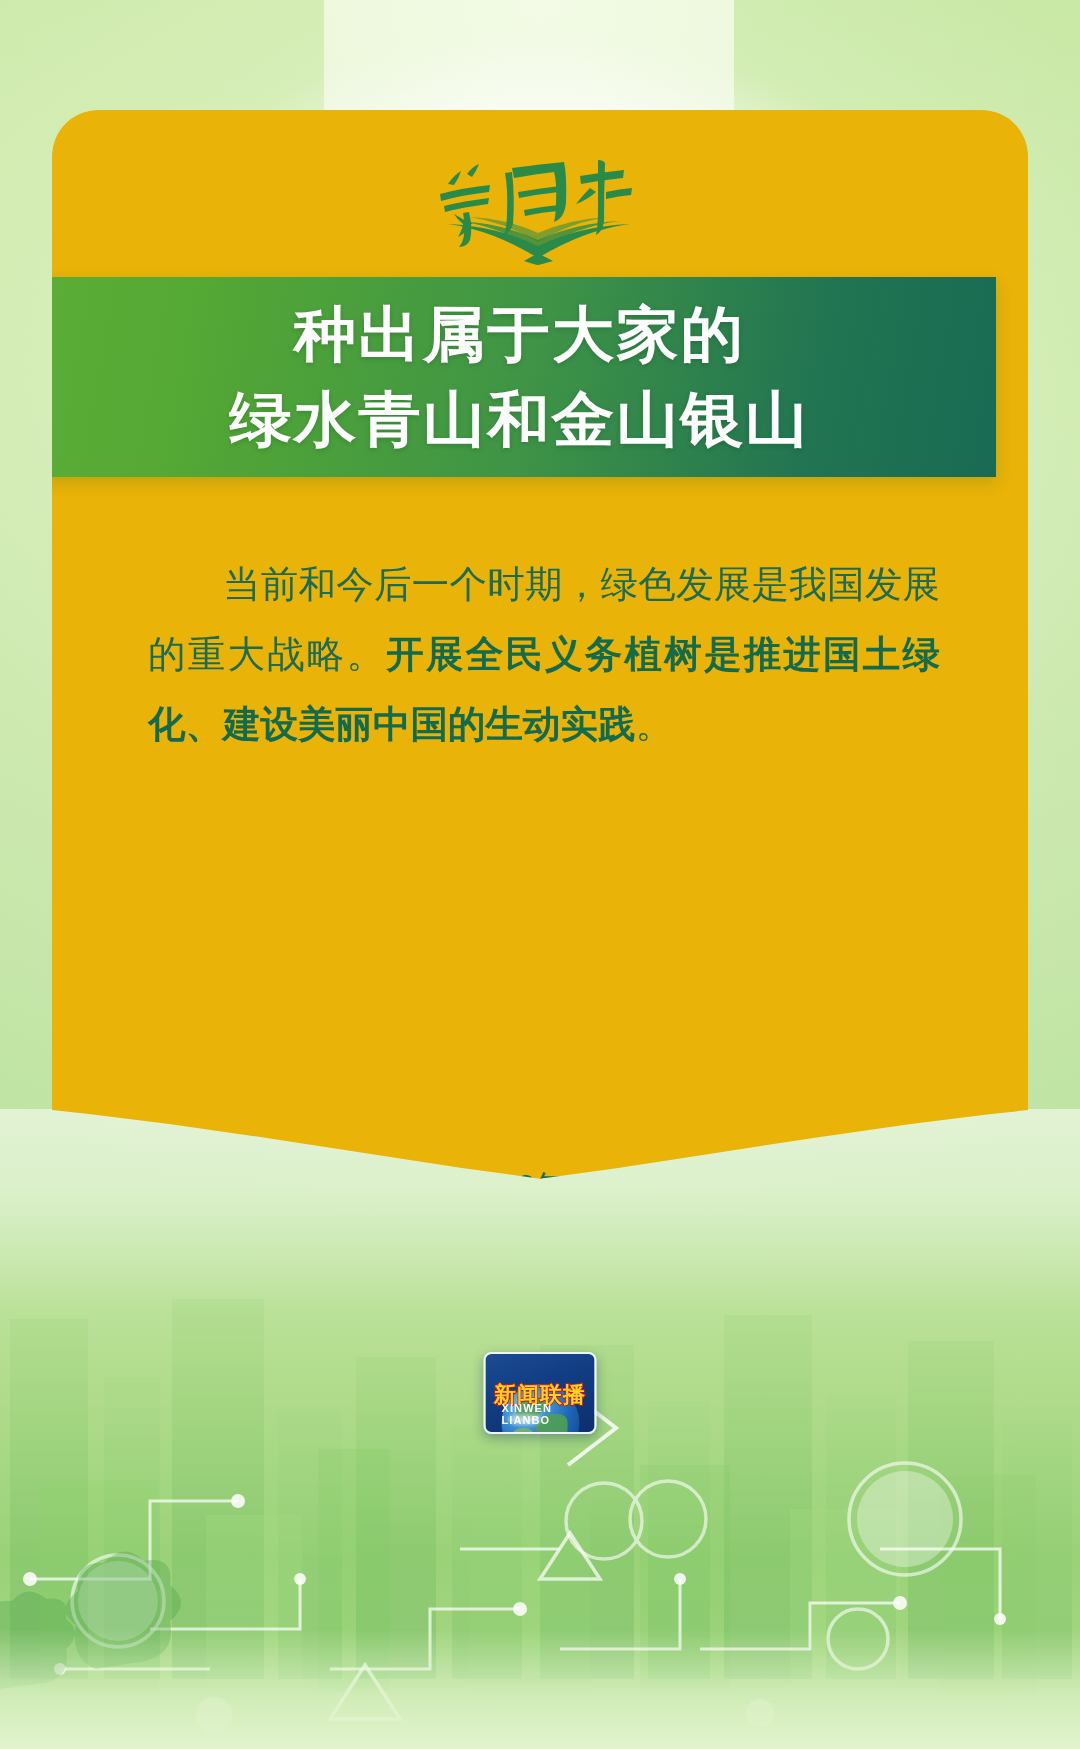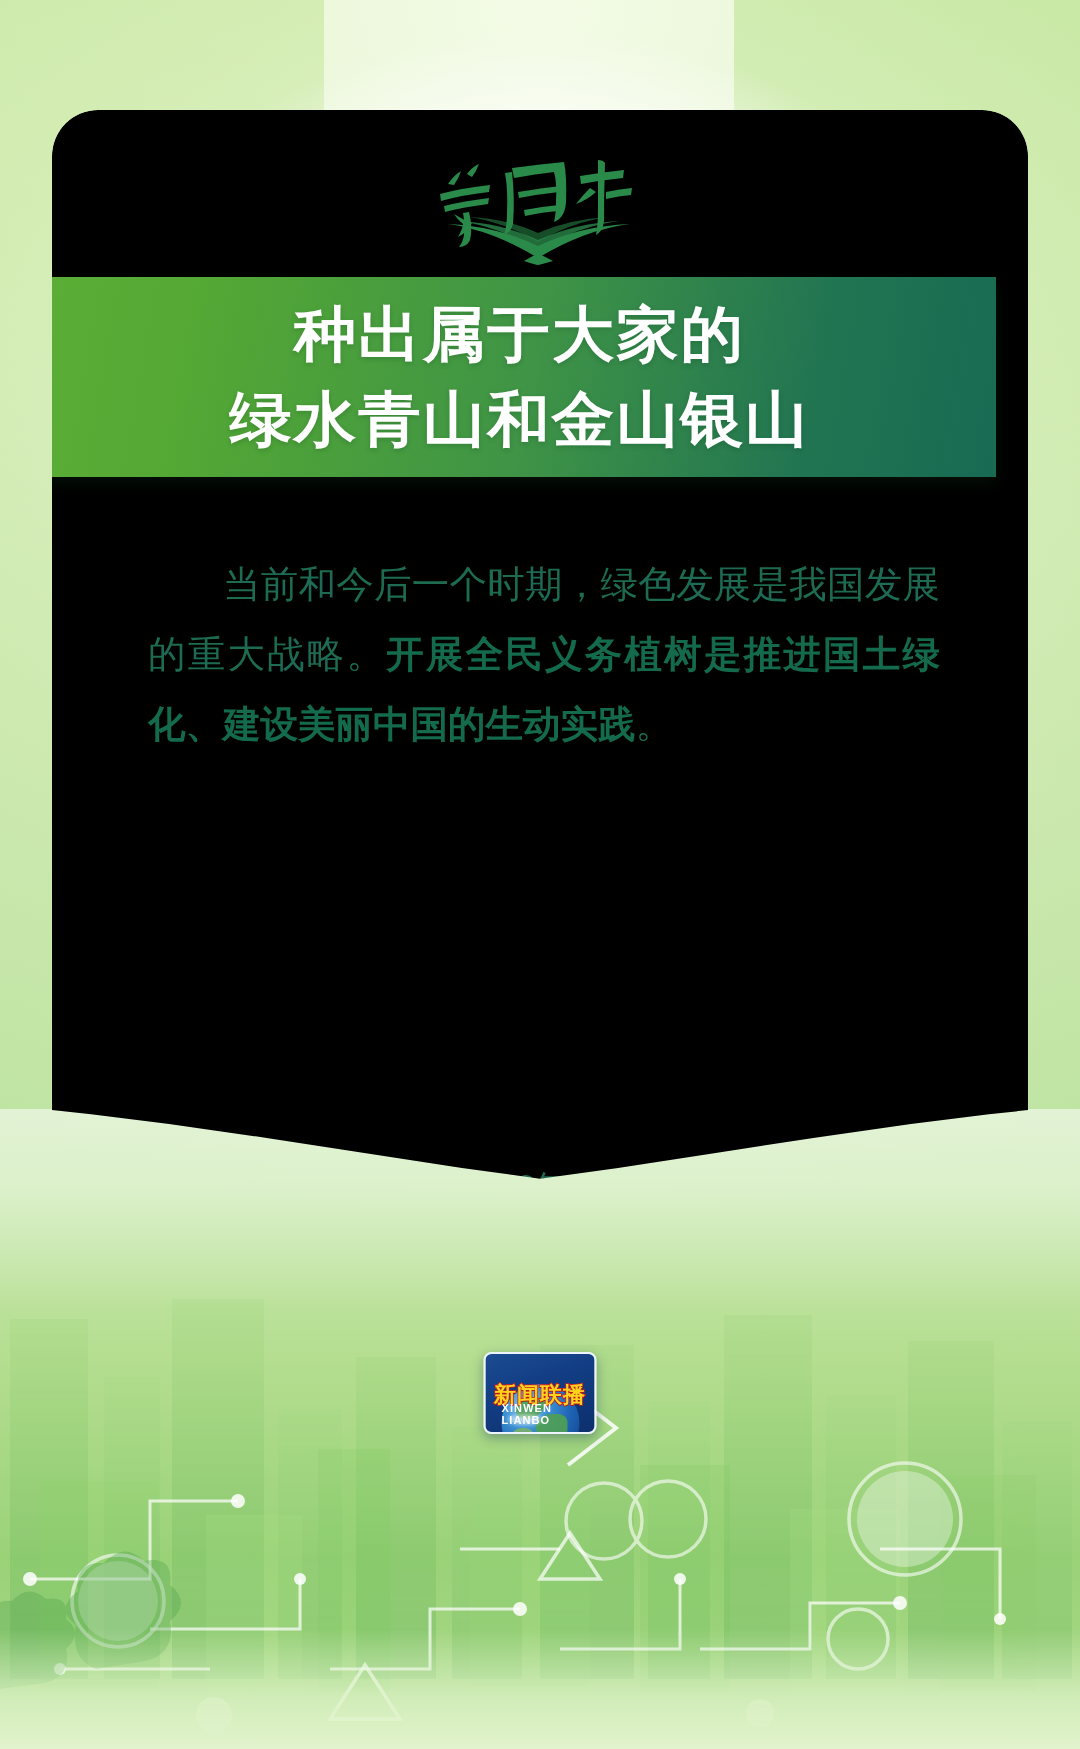--- a/index.html
+++ b/index.html
@@ -43,21 +43,21 @@
   .bg-bottom svg{ position:absolute; inset:0; width:100%; height:100%; }
   .bg-bottom-fade{
     position:absolute; left:0; right:0; bottom:0; height:120px;
     background:linear-gradient(180deg, rgba(215,239,190,0) 0%, rgba(221,242,199,.75) 55%, #e2f3cd 100%);
   }
 
   
   #card{
     position:absolute;
     left:52px; top:110px; width:976px; height:1073px;
-    background:#000000;
+    background:#eab308;
     border-radius:46px 46px 0 0;
     filter:drop-shadow(0 10px 26px rgba(70,120,50,.16));
     -webkit-mask-image:
       radial-gradient(134% 78px at 50% 0, transparent 0, transparent 100%),
       linear-gradient(#000,#000);
     clip-path: polygon(0 0,100% 0,100% 93.2%,
        96% 93.6%,88% 94.5%,78% 95.8%,68% 97.2%,58% 98.6%,
        50% 99.6%,
        42% 98.6%,32% 97.2%,22% 95.8%,12% 94.5%,4% 93.6%,0 93.2%);
     padding-left: 36px;

